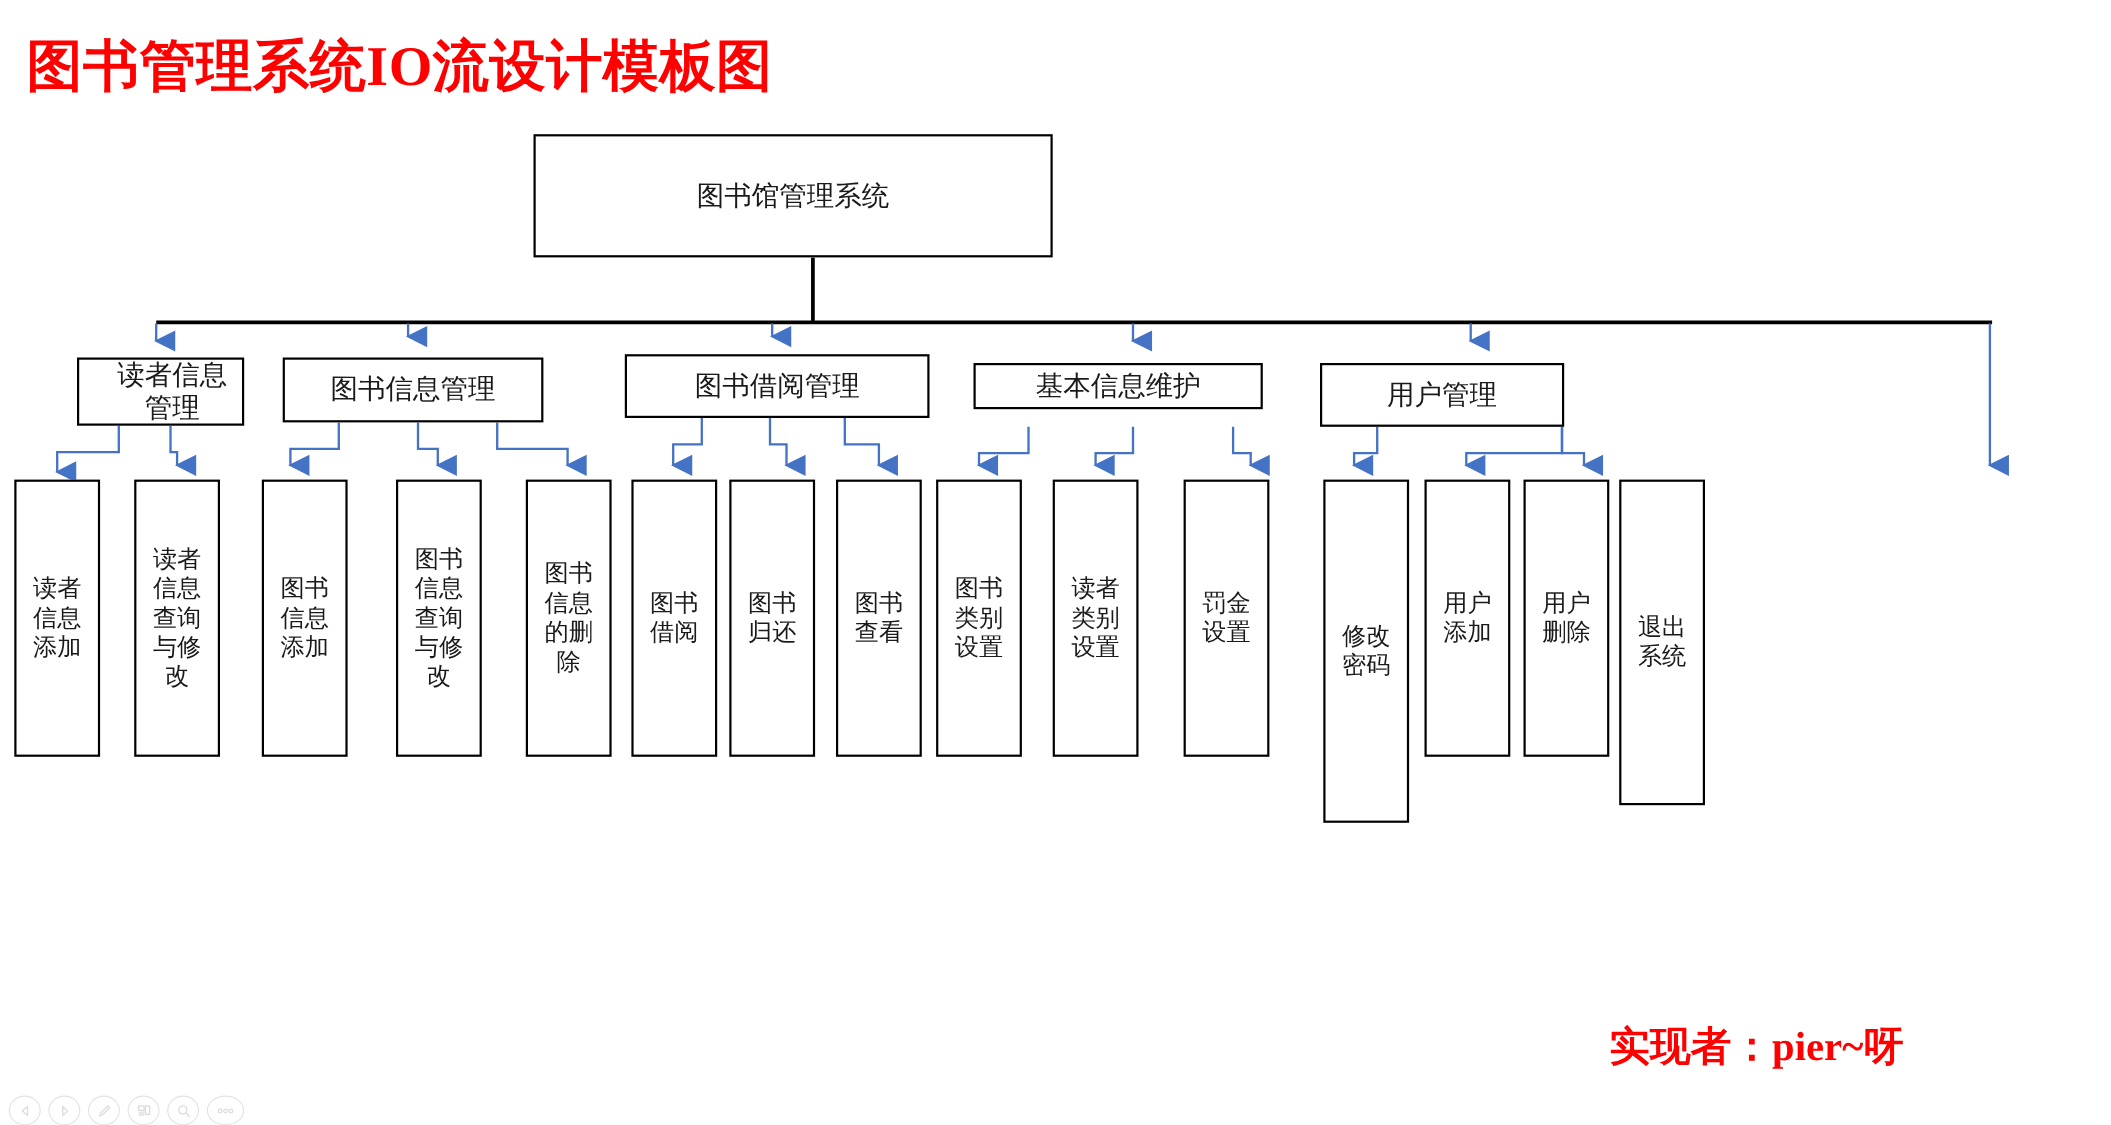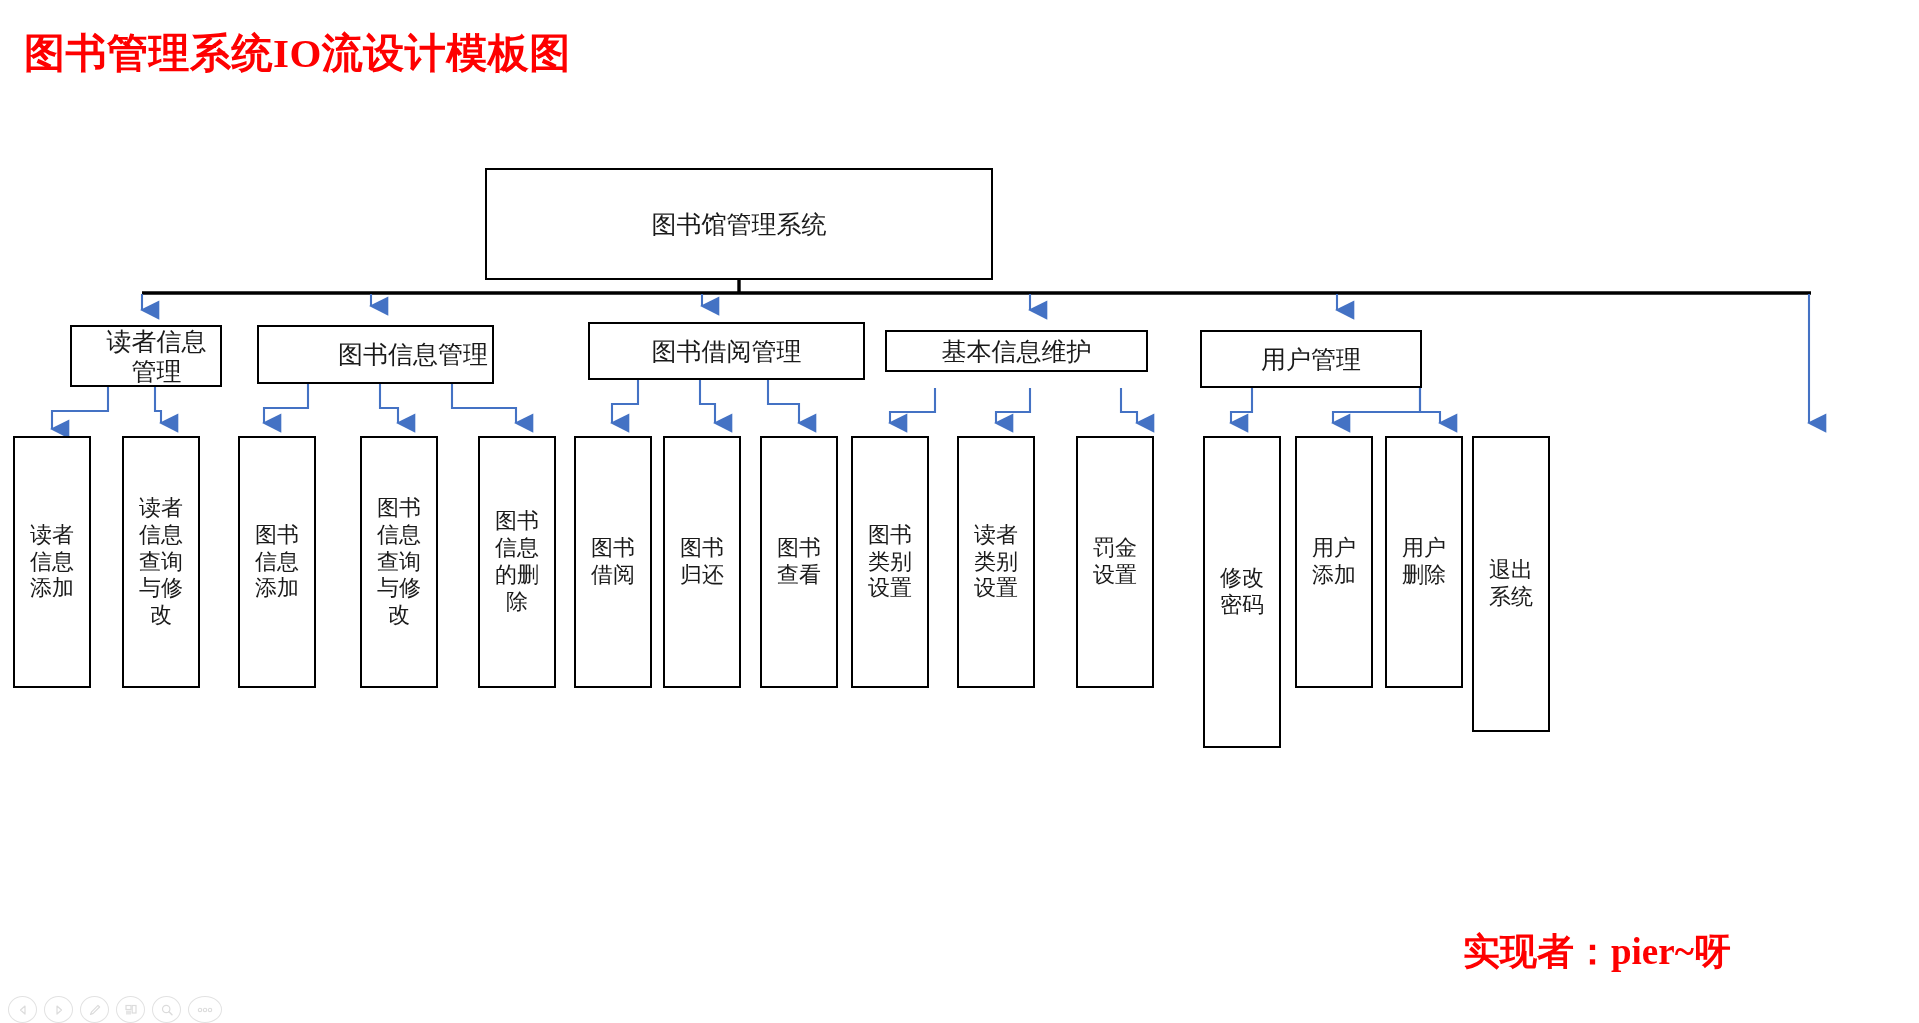--- a/index.html
+++ b/index.html
@@ -26,21 +26,21 @@
     left: 0; top: 0;
     width: 1919px;
     height: 1023px;
     pointer-events: none;
   }
   .title {
     position: absolute;
     left: 24px;
     top: 26px;
     font-family: "Liberation Serif", "DejaVu Serif", serif;
-    font-size: 41px;
+    font-size: 51px;
     font-weight: 700;
     color: #fe0000;
     white-space: nowrap;
     letter-spacing: 0.5px;
   }
   .footer-credit {
     position: absolute;
     left: 1463px;
     top: 927px;
     font-family: "Liberation Serif", "DejaVu Serif", serif;
@@ -154,32 +154,32 @@
       <path d="M 1252 388 L 1252 412 L 1231 412 L 1231 423" marker-end="url(#arrowBlue)"></path>
       <path d="M 1420 388 L 1420 412 L 1333 412 L 1333 423" marker-end="url(#arrowBlue)"></path>
       <path d="M 1420 388 L 1420 412 L 1440 412 L 1440 423" marker-end="url(#arrowBlue)"></path>
     </g>
 
     <g stroke="#4472c4" stroke-width="2.1" fill="none">
       <path d="M 1809 294 L 1809 423" marker-end="url(#arrowBlue)"></path>
     </g>
   </svg>
 
-  <div class="node node-root" style="left:485px; top:122px; width:508px; height:112px;margin-top:46px;">
+  <div class="node node-root" style="left:485px; top:122px; width:472px; height:112px;">
     <span class="node-label">图书馆管理系统</span>
   </div>
 
   <div class="node node-l2" style="left:70px; top:325px; width:152px; height:62px;padding-left:21px;">
     <span class="node-label">读者信息
 管理</span>
   </div>
-  <div class="node node-l2" style="left:257px; top:325px; width:237px; height:59px;justify-content:flex-end;">
+  <div class="node node-l2" style="left:257px; top:325px; width:237px; height:59px;">
     <span class="node-label">图书信息管理</span>
   </div>
-  <div class="node node-l2" style="left:568px; top:322px; width:277px; height:58px;margin-left:20px;">
+  <div class="node node-l2" style="left:568px; top:322px; width:277px; height:58px;">
     <span class="node-label">图书借阅管理</span>
   </div>
   <div class="node node-l2" style="left:885px; top:330px; width:263px; height:42px;">
     <span class="node-label">基本信息维护</span>
   </div>
   <div class="node node-l2" style="left:1200px; top:330px; width:222px; height:58px;">
     <span class="node-label">用户管理</span>
   </div>
 
   <div class="node node-leaf" style="left:13px; top:436px; width:78px; height:252px;">

